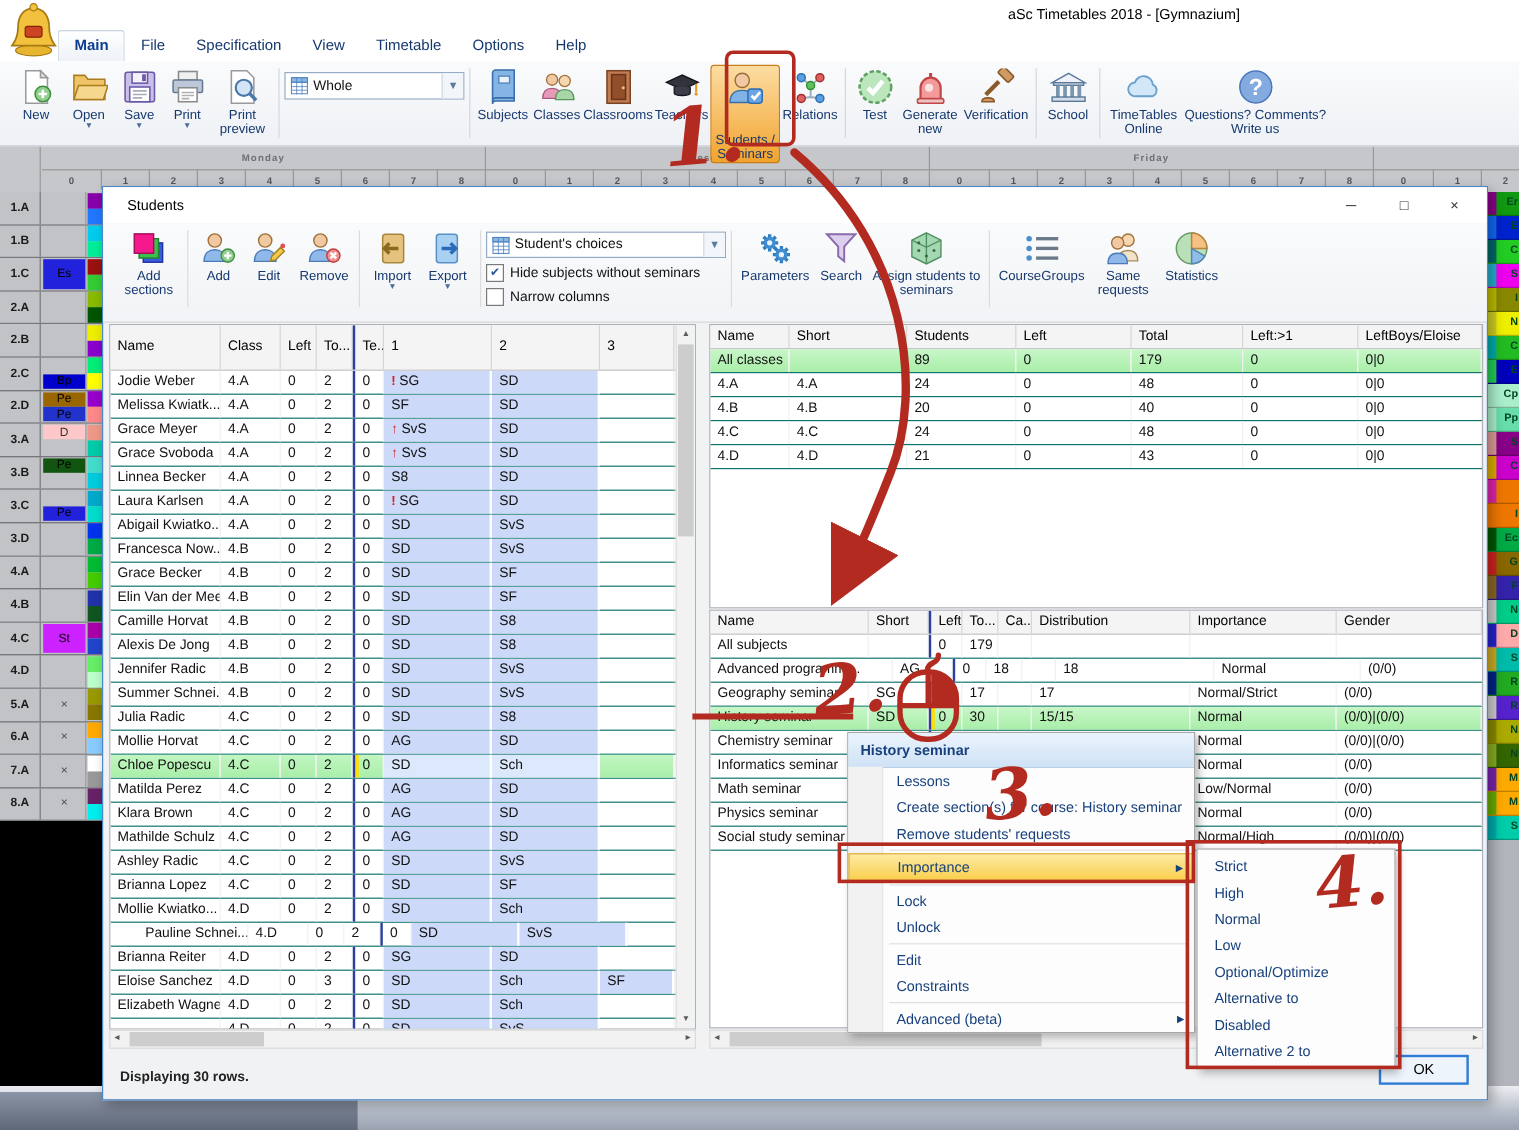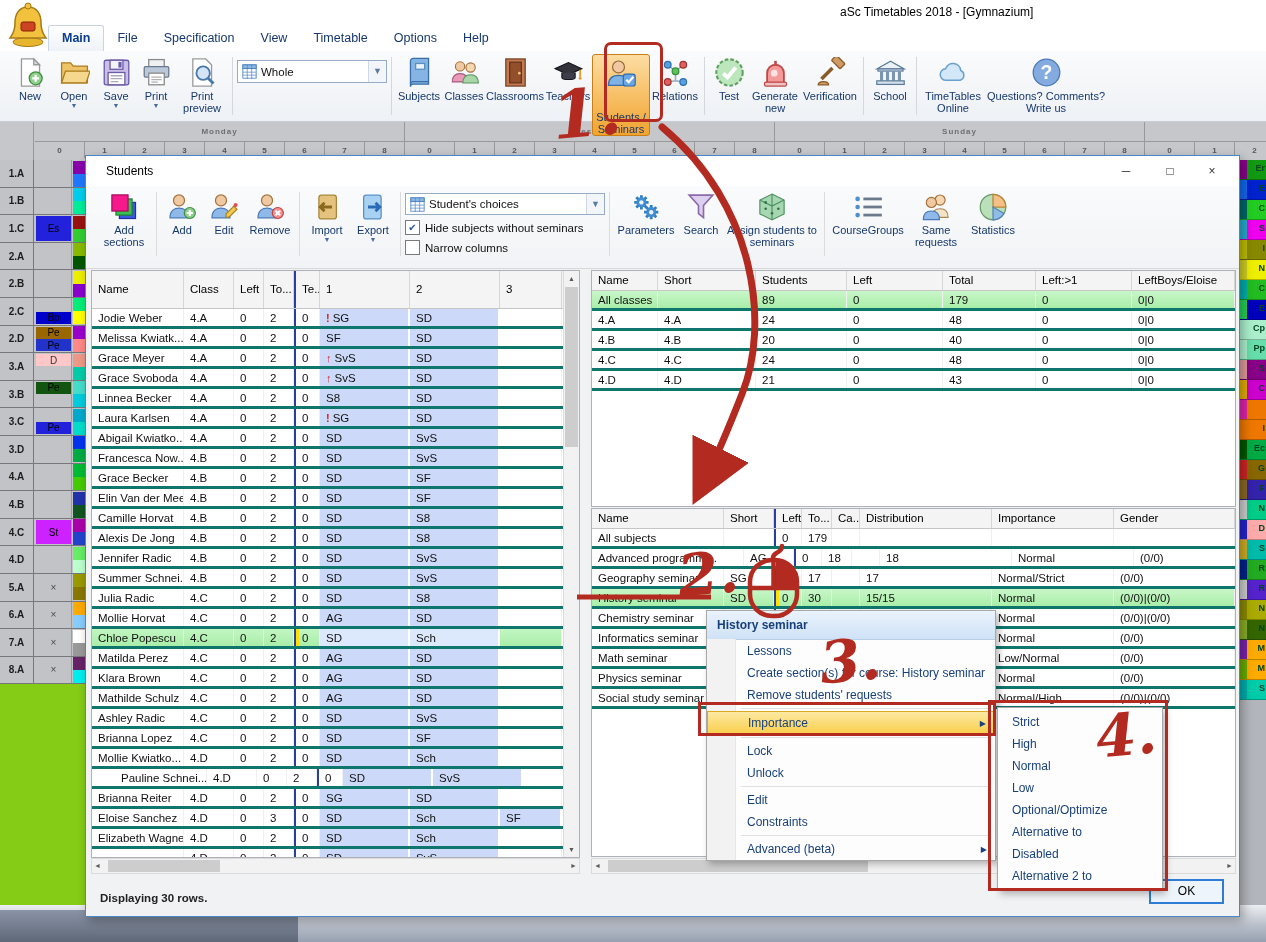--- a/index.html
+++ b/index.html
@@ -6,21 +6,21 @@
   .app{position:relative;width:1266px;height:942px;background:#ffffff;overflow:hidden;
        font-family:"Liberation Sans",sans-serif;-webkit-font-smoothing:antialiased;}
   
   #tt-header{position:absolute;left:0;top:122px;width:1266px;height:38px;background:#c6c7ca;
              border-bottom:2px solid #3f5fa0;overflow:hidden;z-index:1;}
   .tt-corner{position:absolute;left:0;top:0;width:34px;height:38px;border-right:1px solid #98989a;background:#c6c7ca;box-sizing:border-box;}
   .tt-day{position:absolute;top:0;height:19px;border-right:1px solid #98989a;box-sizing:border-box;
           color:#6e6f73;font-weight:bold;font-size:8px;letter-spacing:1px;text-align:center;line-height:20px;}
   .tt-num{position:absolute;top:19px;height:17px;border-right:1px solid #98989a;border-top:1px solid #98989a;box-sizing:border-box;
           color:#55565a;font-weight:bold;font-size:8px;text-align:center;line-height:17px;}
-  #tt-left{position:absolute;left:0;top:160px;width:85px;height:745px;background:#84cc16;overflow:hidden;z-index:1;}
+  #tt-left{position:absolute;left:0;top:160px;width:85px;height:745px;background:#000000;overflow:hidden;z-index:1;}
   .ttrow{position:relative;height:27.6px;border-bottom:1px solid #77787c;box-sizing:border-box;background:#c2c3c7;}
   .ttlabel{position:absolute;left:0;top:0;bottom:0;width:34px;border-right:1px solid #77787c;box-sizing:border-box;
            font-size:10px;font-weight:bold;color:#1c1c1c;display:flex;align-items:center;justify-content:center;}
   .ttcellarea{position:absolute;left:35px;top:0;bottom:0;width:37px;border-right:1px solid #9a9b9e;box-sizing:border-box;}
   .ttblock{position:absolute;left:1px;right:1px;font-size:10px;display:flex;align-items:center;justify-content:center;overflow:hidden;}
   .ttx{position:absolute;left:35px;width:37px;top:0;bottom:0;display:flex;align-items:center;justify-content:center;color:#4a4a4a;font-size:10px;}
   .sq{position:absolute;left:73px;width:12px;height:13px;}
   #tt-right{position:absolute;left:1240px;top:160px;width:26px;height:745px;background:#b2b5bc;overflow:hidden;z-index:1;}
   .rcell{position:relative;height:20px;border-bottom:1px solid rgba(0,0,0,.25);box-sizing:border-box;}
   .rcell .bar{position:absolute;left:0;top:0;bottom:0;width:7px;}
@@ -74,21 +74,21 @@
   .cicon svg{width:15px;height:15px;}
   .carrow{margin-left:auto;width:17px;text-align:center;border-left:1px solid #cfd8e4;color:#5a7aa0;font-size:9px;height:20px;line-height:20px;background:#f2f6fa;}
   .chk{display:flex;align-items:center;margin-top:5px;font-size:11.5px;color:#111;}
   .chk .box{width:13px;height:13px;border:1px solid #7a7a7a;background:#fff;margin-right:5px;font-size:10px;line-height:13px;color:#2b579a;text-align:center;flex:none;}
   .panel{position:absolute;background:#fff;border:1px solid #aeb2b8;box-sizing:border-box;overflow:hidden;}
   .thead{display:flex;background:#f4f4f4;border-bottom:1px solid #c6c6c6;color:#000;font-size:11.5px;}
   .tcell{flex:none;padding-left:6px;box-sizing:border-box;overflow:hidden;white-space:nowrap;}
   .thead .tcell{border-right:1px solid #d6d6d6;}
   .lh38 .tcell{height:37px;line-height:37px;}
   .lh20 .tcell{height:19px;line-height:19px;}
-  .trow{display:flex;height:20px;line-height:19px;font-size:11.5px;color:#111;border-bottom:3px solid #0f766e;box-sizing:border-box;}
+  .trow{display:flex;height:20px;line-height:19px;font-size:11.5px;color:#111;border-bottom:1px solid #0f766e;box-sizing:border-box;}
   .trow .tcell{border-right:1px solid #f0f0f0;}
   .subj{background:#ccd9f8;border-right:2px solid #fff !important;}
   .trow.sel .tcell{background:linear-gradient(#c2f6c2,#a9eea9);}
   .trow.sel .tcell.subj{background:#dce8fb;}
   .grow .tcell{background:linear-gradient(#c8f6c8,#a9eea9);}
   .bdiv{border-left:2px solid #2b3f9e !important;}
   .ytick{box-shadow:inset 3px 0 0 #ffe000;}
   .mark{color:#d42020;font-weight:bold;margin-right:3px;font-size:11px;}
   .vsb{position:absolute;width:16px;background:#f2f2f2;border-left:1px solid #dcdcdc;box-sizing:border-box;}
   .sbarrow{height:15px;font-size:7px;color:#5a5a5a;text-align:center;line-height:15px;}
@@ -147,21 +147,21 @@
       <div class="tt-day" style="left: 405px; width: 370px;">Tuesday</div>
       <div class="tt-num" style="left: 405px; width: 50px;">0</div>
       <div class="tt-num" style="left: 455px; width: 40px;">1</div>
       <div class="tt-num" style="left: 495px; width: 40px;">2</div>
       <div class="tt-num" style="left: 535px; width: 40px;">3</div>
       <div class="tt-num" style="left: 575px; width: 40px;">4</div>
       <div class="tt-num" style="left: 615px; width: 40px;">5</div>
       <div class="tt-num" style="left: 655px; width: 40px;">6</div>
       <div class="tt-num" style="left: 695px; width: 40px;">7</div>
       <div class="tt-num" style="left: 735px; width: 40px;">8</div>
-      <div class="tt-day" style="left: 775px; width: 370px;">Sunday</div>
+      <div class="tt-day" style="left: 775px; width: 370px;">Friday</div>
       <div class="tt-num" style="left: 775px; width: 50px;">0</div>
       <div class="tt-num" style="left: 825px; width: 40px;">1</div>
       <div class="tt-num" style="left: 865px; width: 40px;">2</div>
       <div class="tt-num" style="left: 905px; width: 40px;">3</div>
       <div class="tt-num" style="left: 945px; width: 40px;">4</div>
       <div class="tt-num" style="left: 985px; width: 40px;">5</div>
       <div class="tt-num" style="left: 1025px; width: 40px;">6</div>
       <div class="tt-num" style="left: 1065px; width: 40px;">7</div>
       <div class="tt-num" style="left: 1105px; width: 40px;">8</div>
       <div class="tt-day" style="left: 1145px; width: 370px;"></div>

